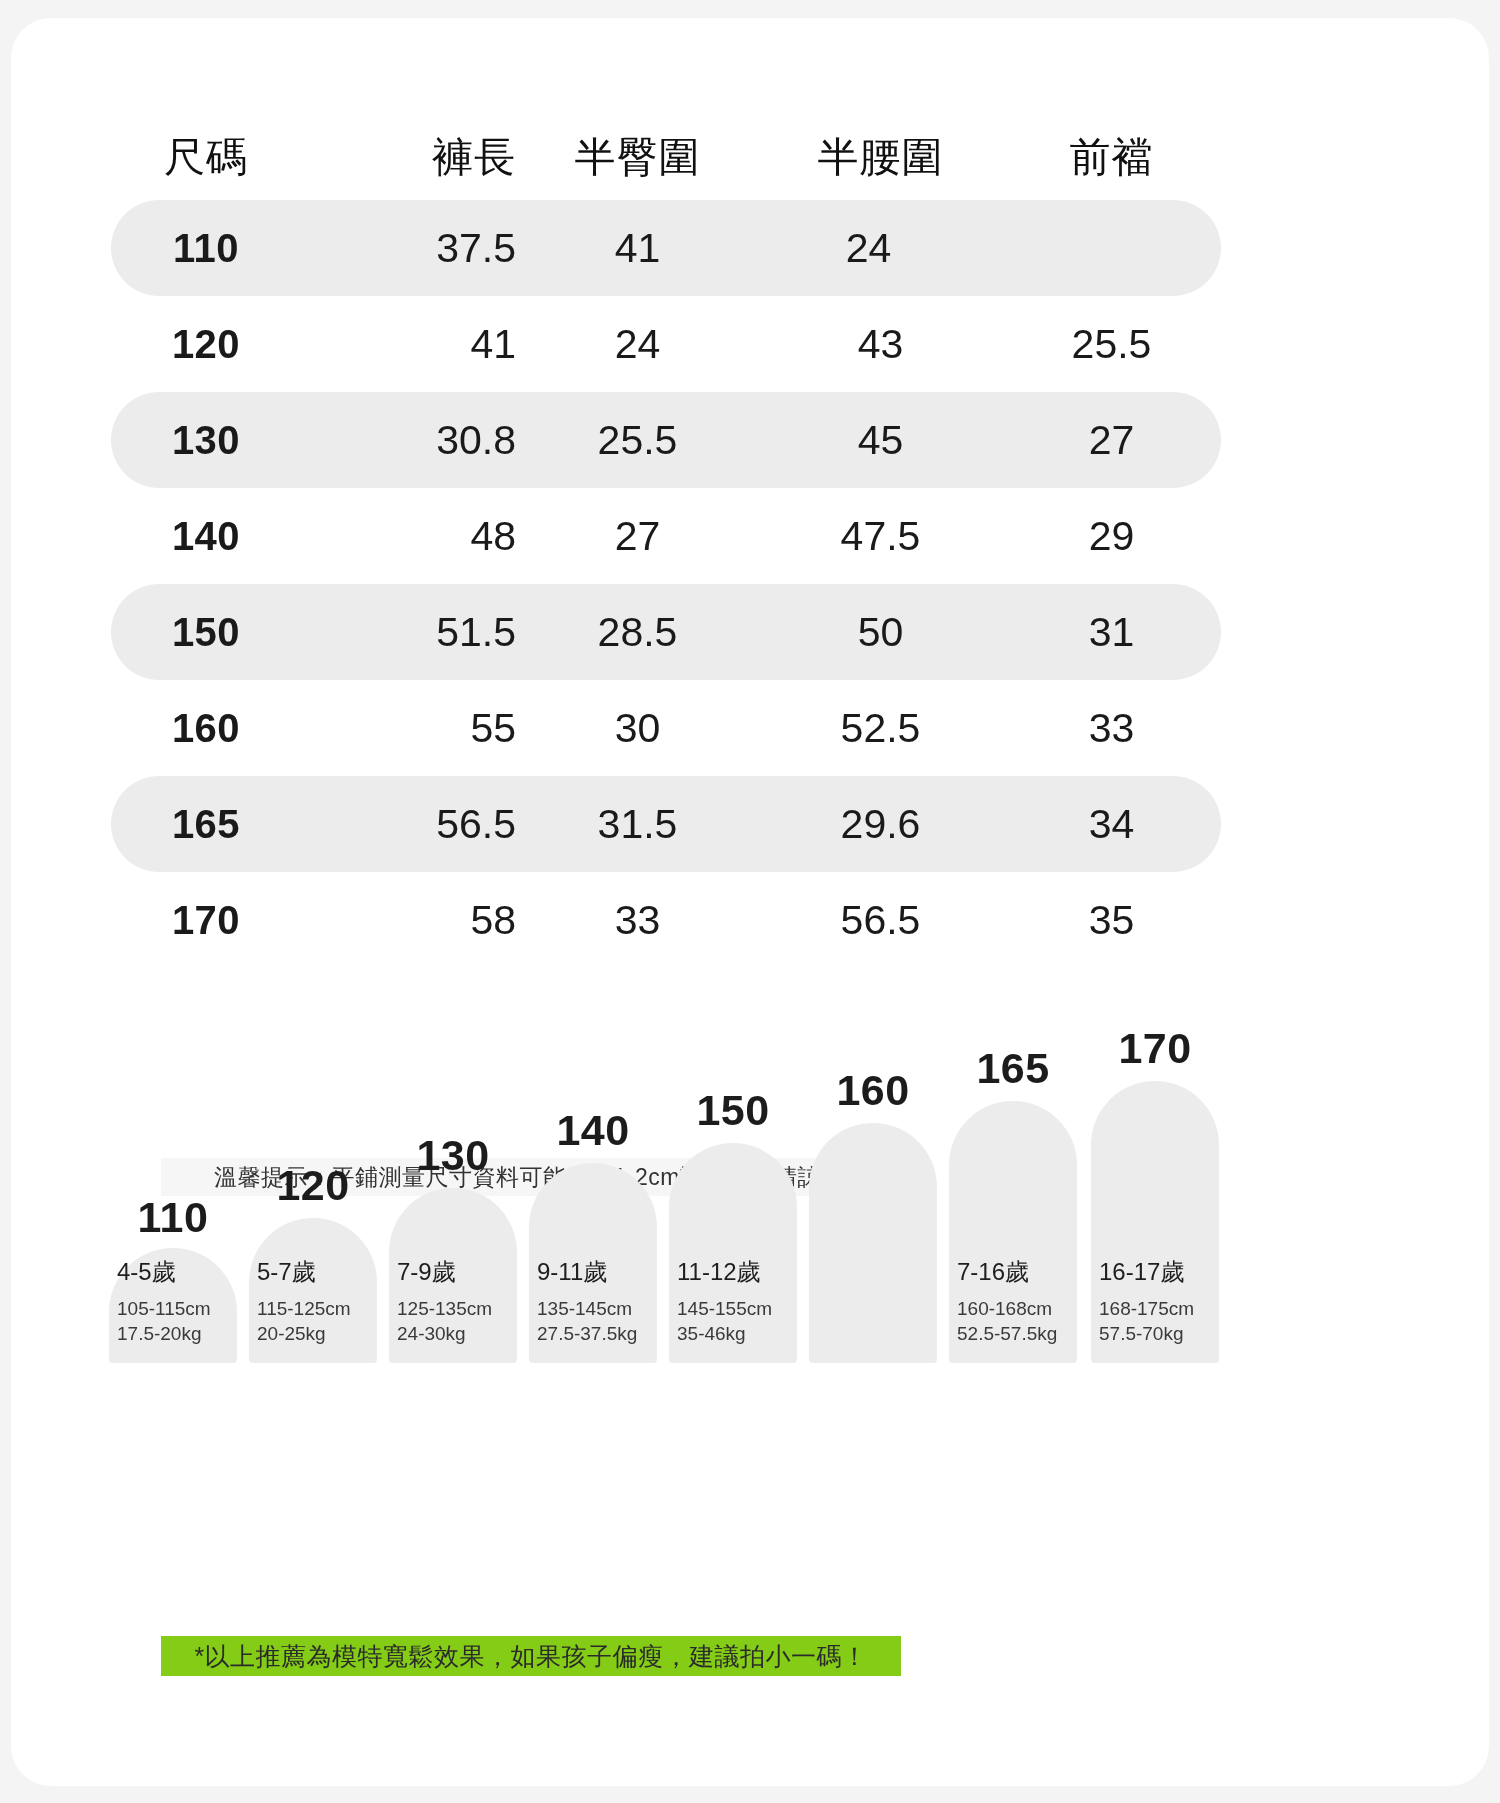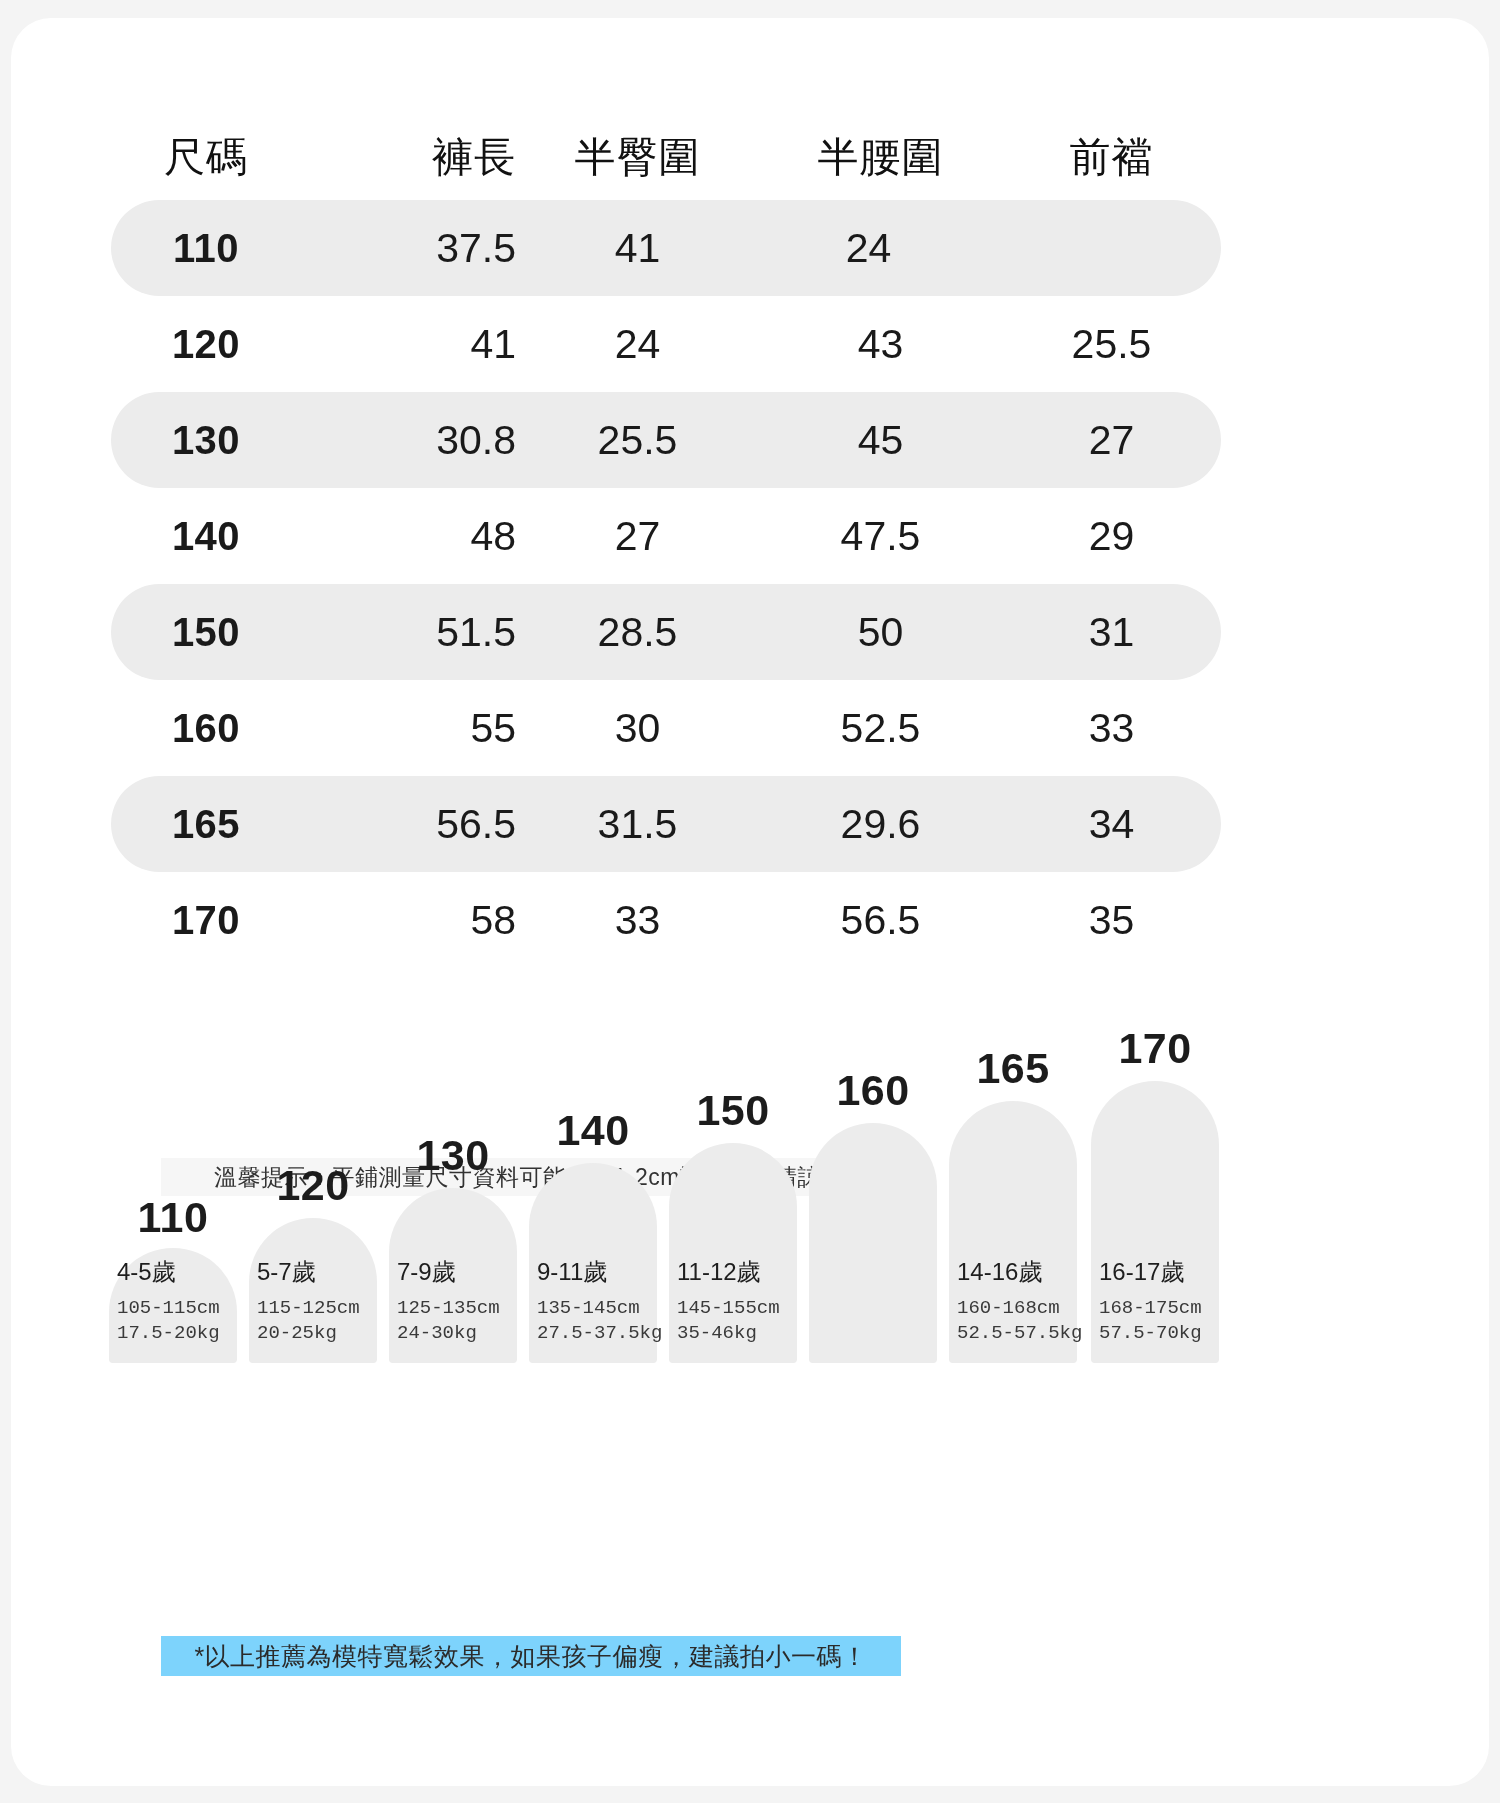--- a/index.html
+++ b/index.html
@@ -113,29 +113,28 @@
     font-size: 24px;
     color: #1e1e1e;
     margin-bottom: 8px;
     white-space: nowrap;
   }
   .arch .ht, .arch .wt {
     font-size: 19px;
     color: #3a3a3a;
     line-height: 1.35;
     white-space: nowrap;
-    font-family: Liberation Mono, monospace;
   }
 
   
   #footer {
     position: absolute;
     left: 150px; top: 1618px;
     width: 740px; height: 40px;
-    background: #7dd3fc;
+    background: #84cc16;
     display: flex;
     align-items: center;
     justify-content: center;
   }
   #footer span {
     font-size: 25px;
     color: #2b2b2b;
     letter-spacing: 0.5px;
     white-space: nowrap;
   }
@@ -271,21 +270,21 @@
       </div>
     </div>
 
     <div class="arch" style="left:700px; width:128px; height:240px;">
       <div class="size-label" style="top:-57px;">160</div>
     </div>
 
     <div class="arch" style="left:840px; width:128px; height:262px;">
       <div class="size-label" style="top:-57px;">165</div>
       <div class="info">
-        <div class="age">14-16歲</div>
+        <div class="age">7-16歲</div>
         <div class="ht">160-168cm</div>
         <div class="wt">52.5-57.5kg</div>
       </div>
     </div>
 
     <div class="arch" style="left:982px; width:128px; height:282px;">
       <div class="size-label" style="top:-57px;">170</div>
       <div class="info">
         <div class="age">16-17歲</div>
         <div class="ht">168-175cm</div>

